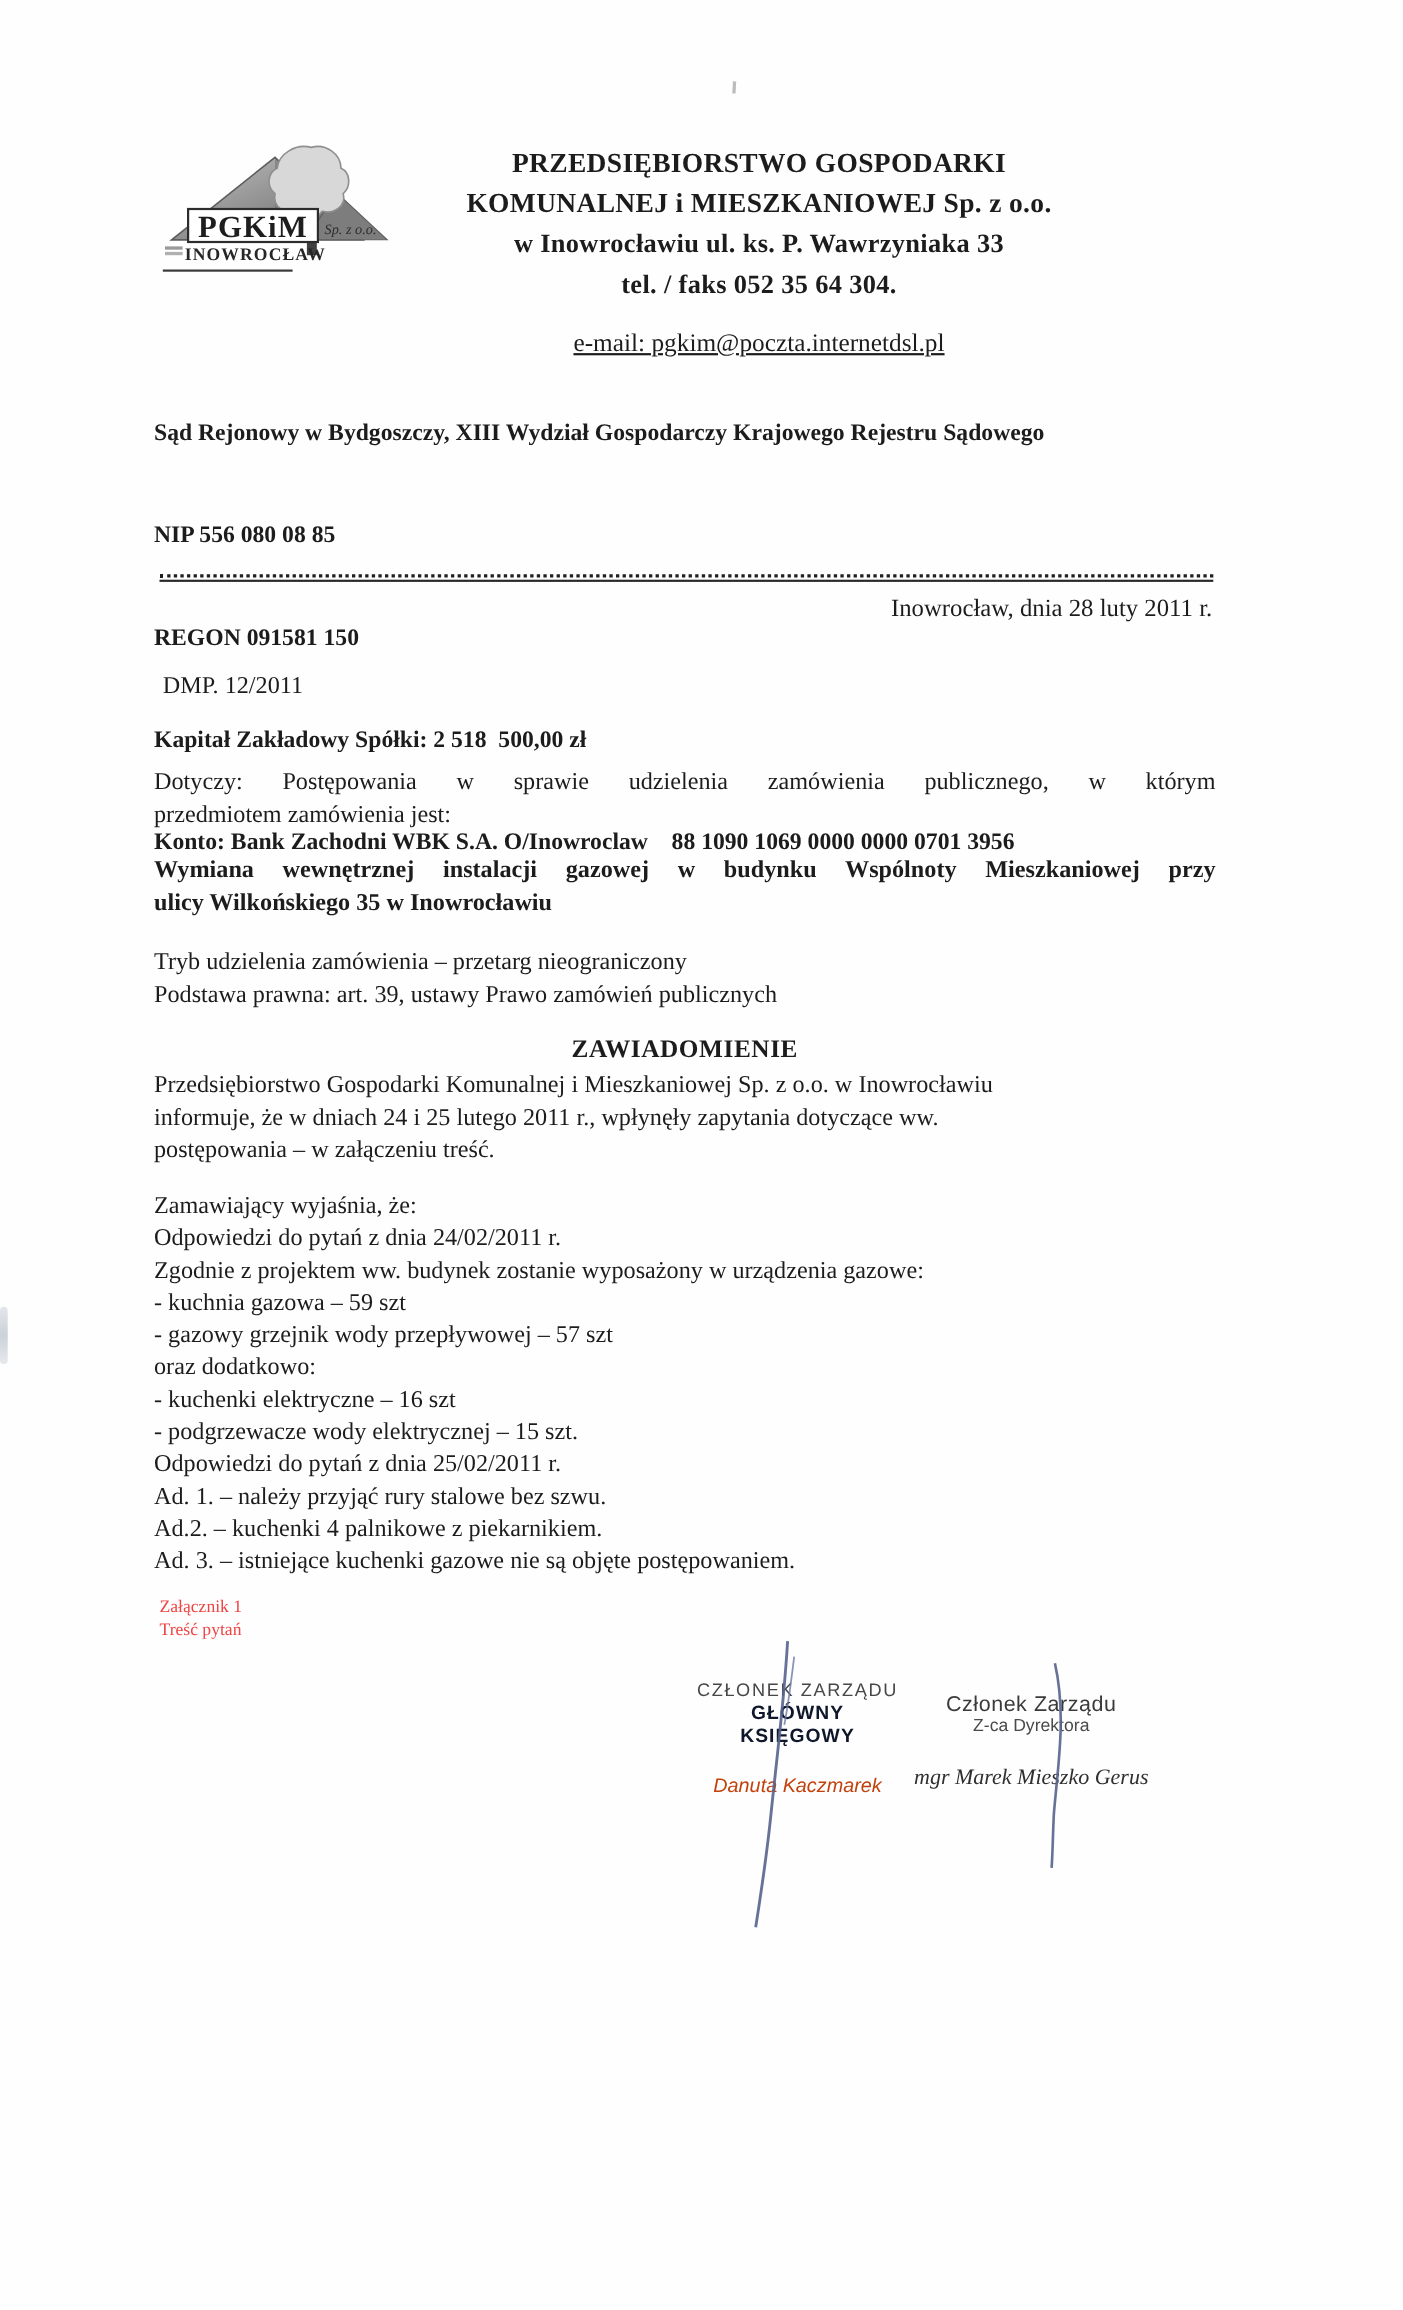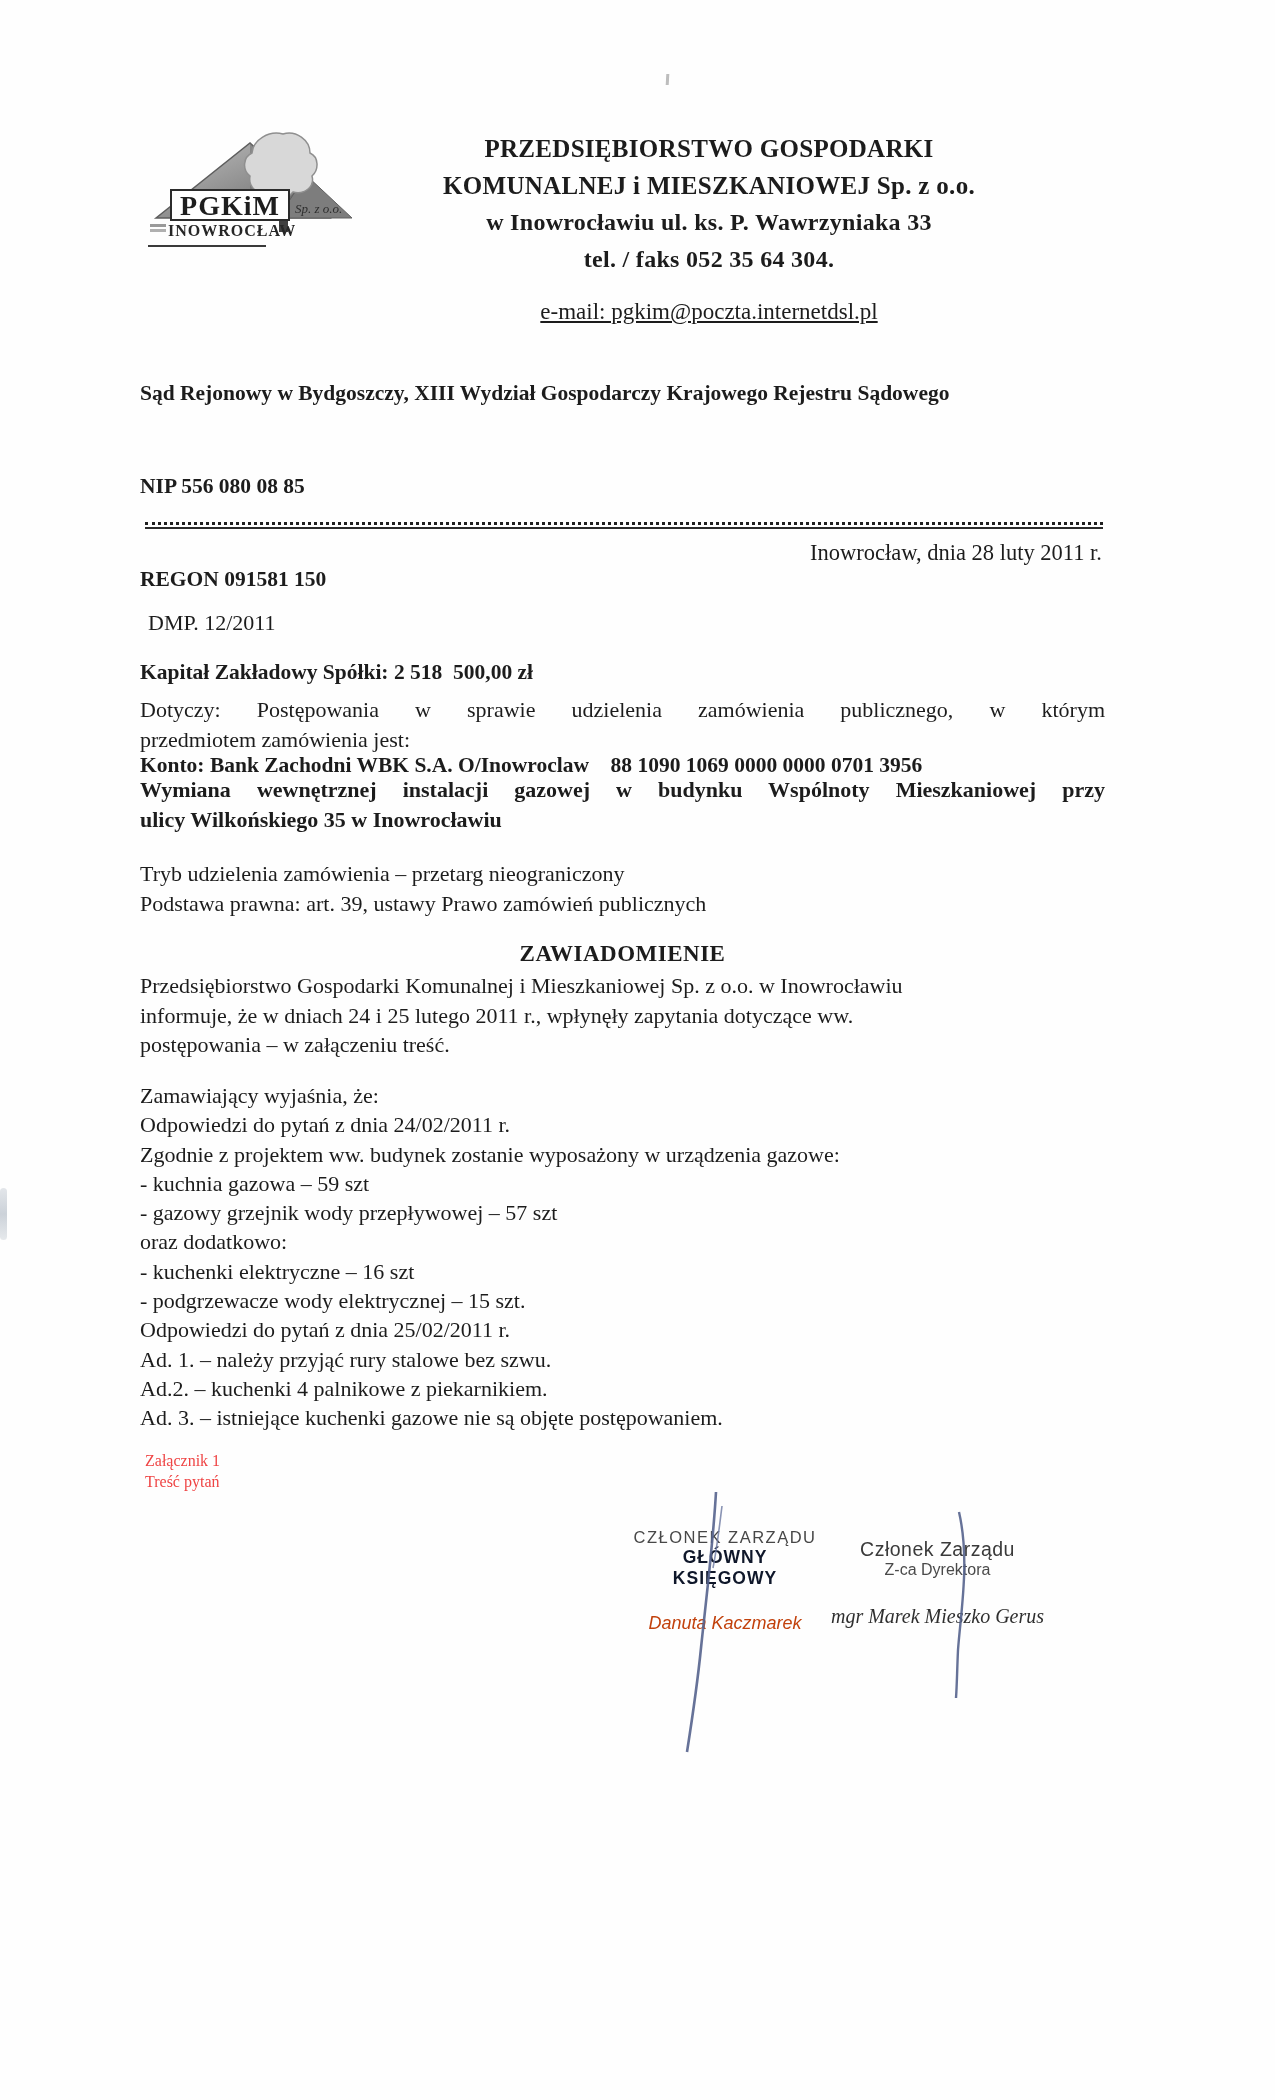--- a/index.html
+++ b/index.html
@@ -4,21 +4,21 @@
 <style>
   html,body { margin:0; padding:0; background:#ffffff; }
   .page {
     position:relative; width:1275px; height:2100px; margin:0 auto;
     background:#fefefe; overflow:hidden;
     font-family:"Liberation Serif","DejaVu Serif",serif; color:#1c1c1c;
   }
   .abs { position:absolute; }
 
   
-  .hdr-text { left:379px; top:130px; width:660px; text-align:center; font-weight:bold; }
+  .hdr-text { left:360px; top:130px; width:660px; text-align:center; font-weight:bold; }
   .hdr-line { font-size:25px; line-height:37px; letter-spacing:0.3px; }
   .hdr-line.l3 { font-size:24px; }
   .hdr-line.l4 { font-size:24px; }
   .email-line { font-size:23px; line-height:37px; font-weight:normal; text-decoration:underline;margin-top:15px; }
 
   .logo-underline { left:148px; top:245px; width:118px; border-top:2px solid #3a3a3a; }
 
   .registry { left:140px; top:316px; width:1010px; font-weight:bold;
               font-size:21.5px; line-height:31px; white-space:pre;font-family:Liberation Serif, serif; }
 

